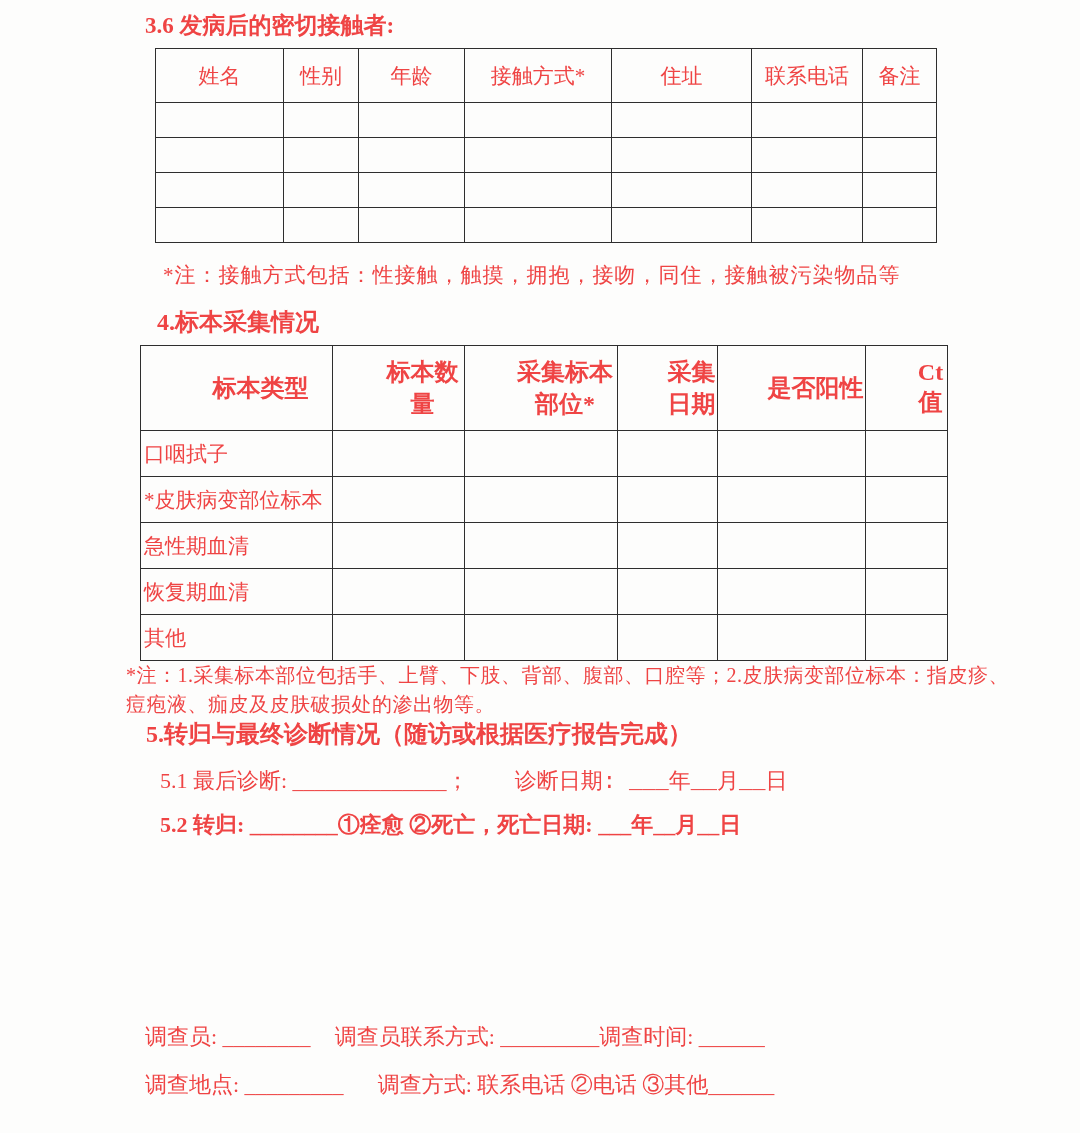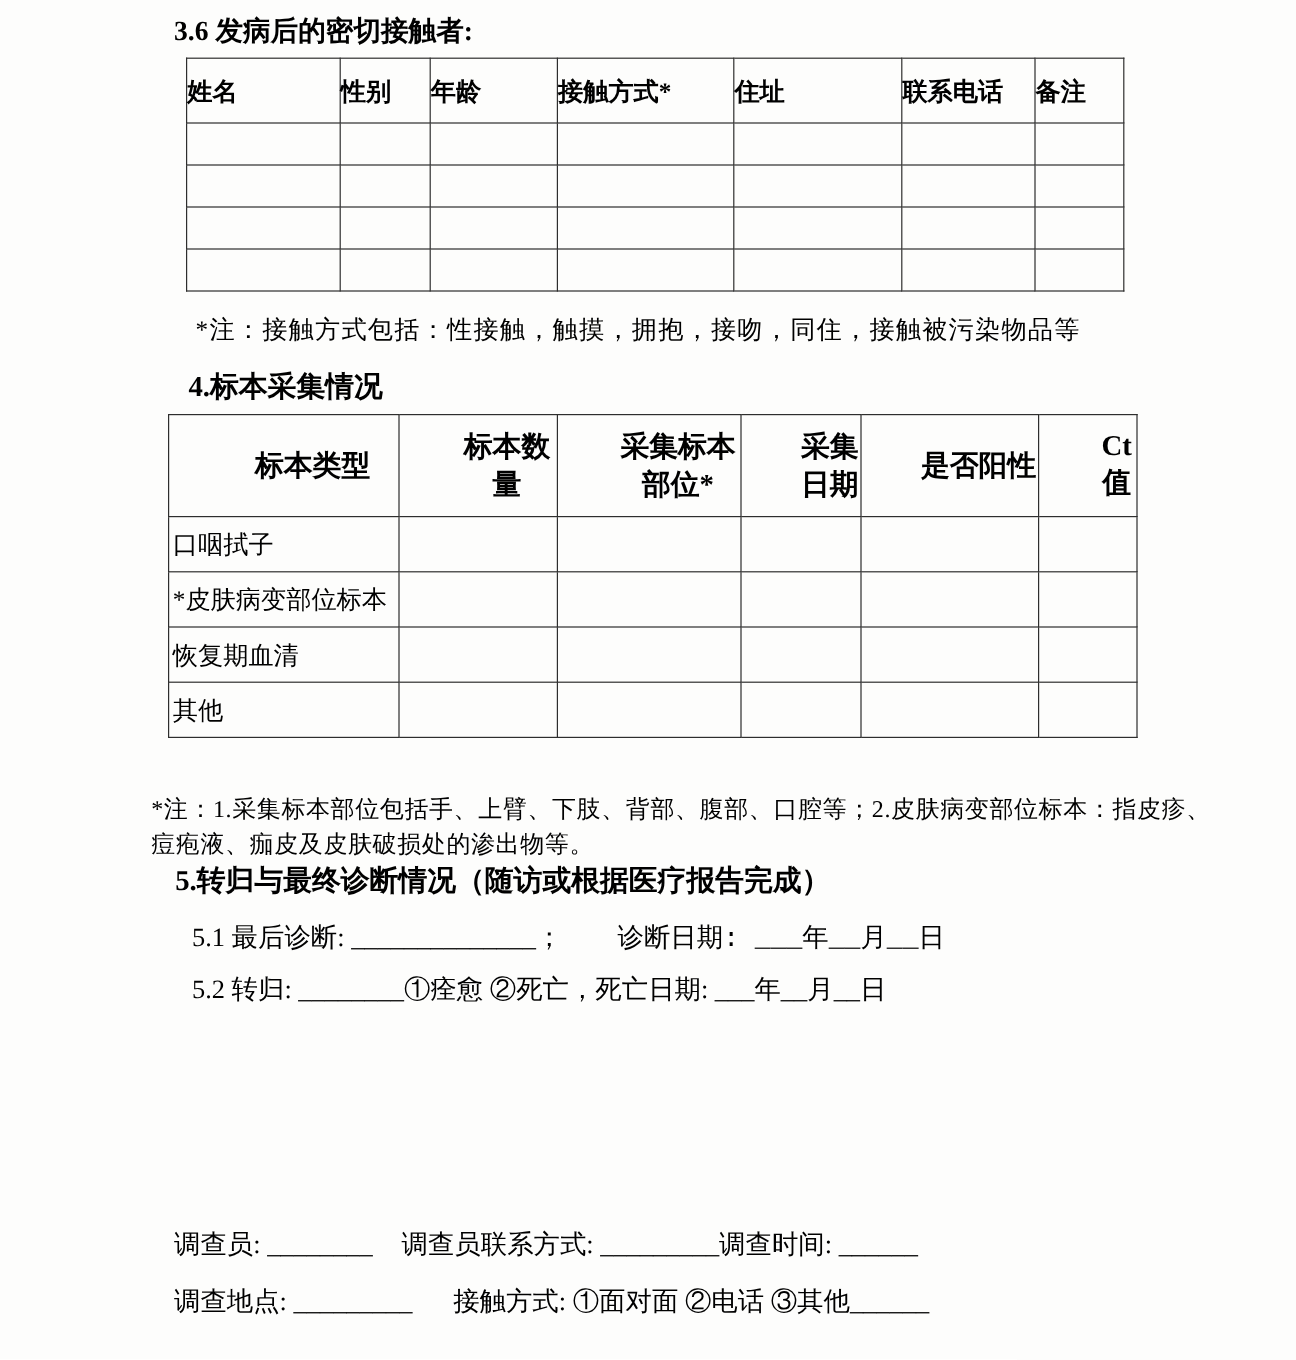--- a/index.html
+++ b/index.html
@@ -1,43 +1,43 @@
 <!DOCTYPE html>
 <html><head>
 <meta charset="utf-8">
 <style>
   html,body{margin:0;padding:0;background:#ffffff;}
   .page{
     position:relative;width:1080px;height:1133px;overflow:hidden;
-    background:#fdfdfc;color:#000000;
+    background:#fdfdfc;color:#ef4444;
     font-family:"Liberation Serif","DejaVu Serif",serif;
   }
   .heading{position:absolute;font-weight:700;white-space:nowrap;}
   #t36{left:145px;top:10px;font-size:23px;}
   #t4{left:157px;top:306px;font-size:24px;}
   #t5{left:146px;top:718px;font-size:24px;}
 
   table{border-collapse:collapse;table-layout:fixed;position:absolute;background:transparent;}
   th,td{border:1px solid #2e2e2e;padding:0;}
   #tbl1{left:155px;top:48px;width:781px;}
-  #tbl1 th{height:53px;font-size:21px;font-weight:700;text-align:left;vertical-align:middle;}
+  #tbl1 th{height:53px;font-size:21px;font-weight:400;text-align:center;vertical-align:middle;}
   #tbl1 td{height:34px;}
   #tbl2{left:140px;top:345px;width:807px;}
   #tbl2 th{height:84px;font-size:24px;font-weight:700;text-align:center;vertical-align:middle;padding-left:48px;}
   #tbl2 td{height:45px;font-size:21px;}
   #tbl2 td.lbl{text-align:left;padding-left:3px;vertical-align:middle;}
 
   .note{position:absolute;white-space:nowrap;}
   #note1{left:163px;top:261px;font-size:21px;letter-spacing:1px;}
   #note2{left:126px;top:661px;font-size:20px;line-height:29px;letter-spacing:0.5px;}
 
   .line{position:absolute;font-size:22px;white-space:nowrap;}
   #l51{left:160px;top:766px;}
   #l51 .right{margin-left:46px;font-family:Liberation Mono, monospace;}
-  #l52{left:160px;top:810px;}
+  #l52{left:160px;top:810px;font-weight:bold;}
   #f1{left:145px;top:1022px;}
   #f1 .s1{margin-right:24px;}
   #f2{left:145px;top:1070px;}
   #f2 .s1{margin-right:34px;}
 </style>
 </head>
 <body>
 
 <div class="page">
 
@@ -138,20 +138,28 @@
       </tr>
       <tr>
         <td class="lbl">*皮肤病变部位标本</td>
         <td></td>
           <td></td>
           <td></td>
           <td></td>
           <td></td>
       </tr>
       <tr>
+        <td class="lbl">急性期血清</td>
+        <td></td>
+          <td></td>
+          <td></td>
+          <td></td>
+          <td></td>
+      </tr>
+      <tr>
         <td class="lbl">恢复期血清</td>
         <td></td>
           <td></td>
           <td></td>
           <td></td>
           <td></td>
       </tr>
       <tr>
         <td class="lbl">其他</td>
         <td></td>
@@ -174,16 +182,16 @@
     <span>5.1 最后诊断: ______________；</span><span class="right">诊断日期: ___年__月__日</span>
   </div>
 
   <div id="l52" class="line">5.2 转归: ________①痊愈 ②死亡，死亡日期: ___年__月__日</div>
 
   <div id="f1" class="line">
     <span class="s1">调查员: ________</span><span>调查员联系方式: _________</span><span>调查时间: ______</span>
   </div>
 
   <div id="f2" class="line">
-    <span class="s1">调查地点: _________</span><span>接触方式: ①面对面 ②电话 ③其他______</span>
+    <span class="s1">调查地点: _________</span><span>调查方式: 联系电话 ②电话 ③其他______</span>
   </div>
 
 </div>
 
 </body></html>

